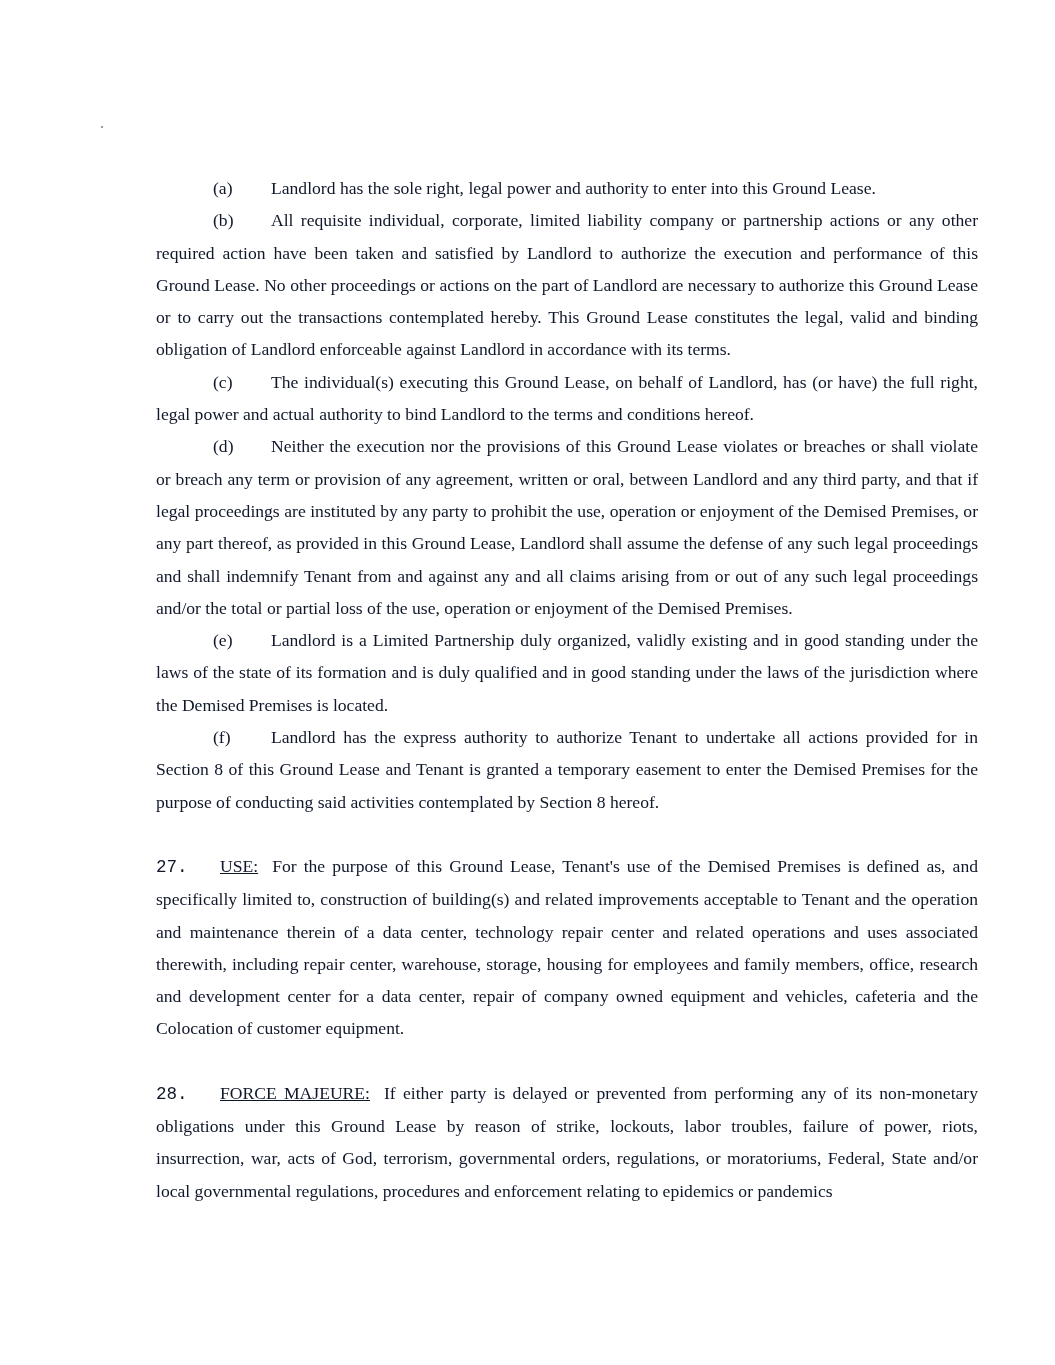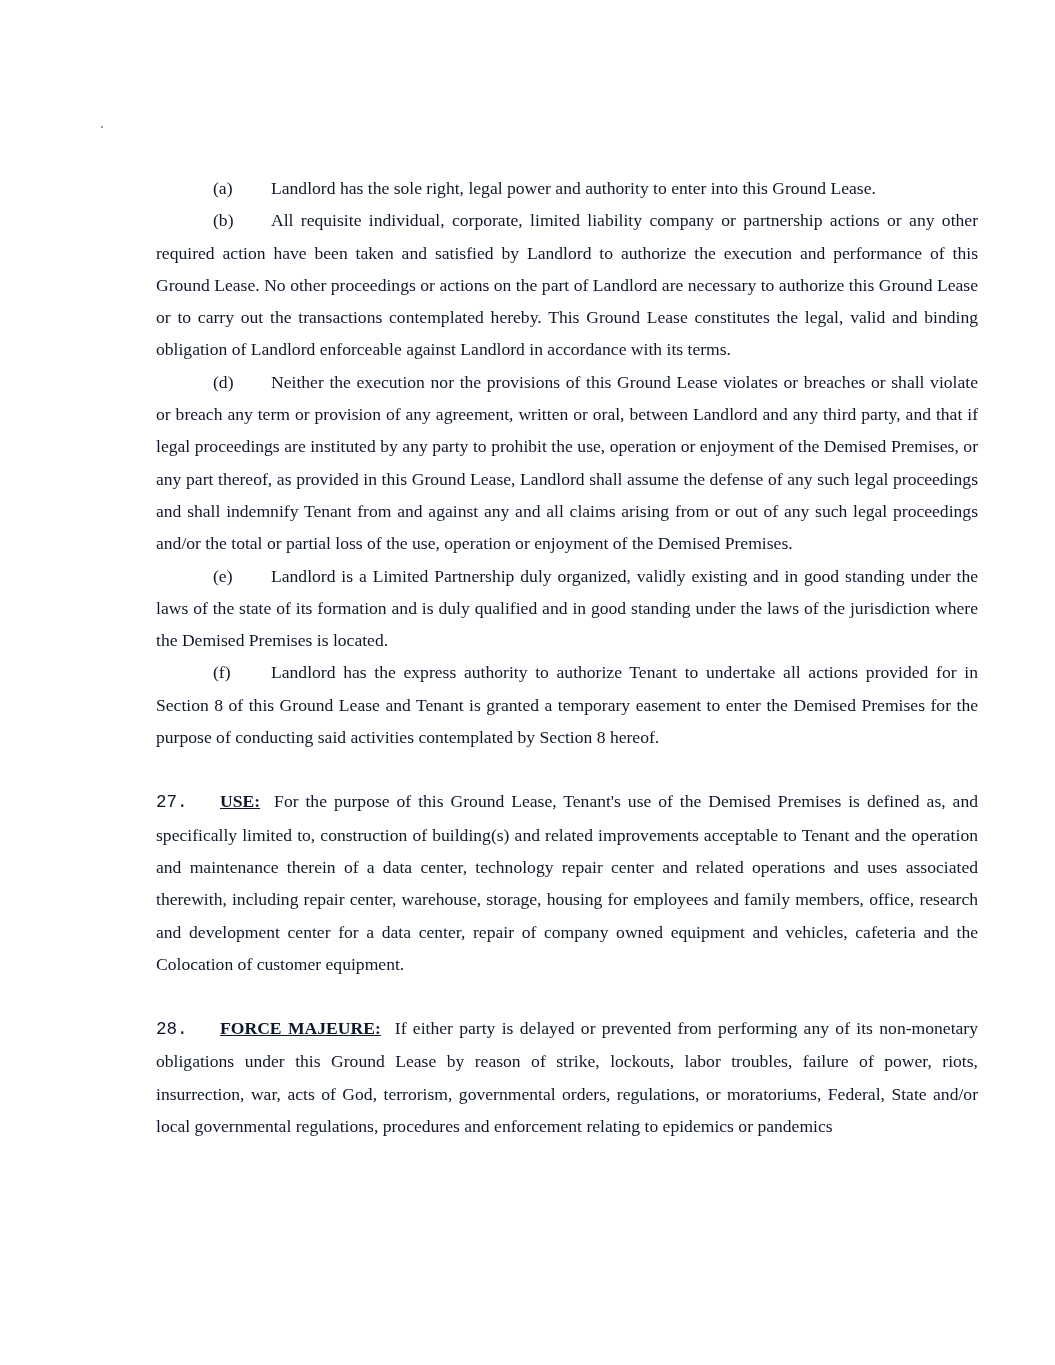--- a/index.html
+++ b/index.html
@@ -10,31 +10,32 @@
     font-size: 17.6px; line-height: 32.3px; color: #0f172a;
     text-align: justify;
     margin-left: 33px;
   }
   .para { margin: 0; text-indent: 57px; }
   .para .label { display: inline-block; width: 58px; text-indent: 0; }
   .para.single { text-align-last: left; }
   .gap { height: 32px; }
   .section { margin: 0; text-indent: 0; }
   .section .num { display: inline-block; width: 64px; font-family: Liberation Mono, monospace; }
-  .section .head { font-weight: bold; text-decoration: underline; margin-right: 14px; }
+  .section .head { font-weight: normal; text-decoration: underline; margin-right: 14px; }
   .dot { position: absolute; left: 101px; top: 126px; width: 2px; height: 2px; background: #999; }
 </style>
 </head>
 <body>
 
 <div class="dot"></div>
 
 <div class="page">
   <p class="para single"><span class="label">(a)</span><span>Landlord has the sole right, legal power and authority to enter into this Ground Lease.</span></p>
   <p class="para"><span class="label">(b)</span><span>All requisite individual, corporate, limited liability company or partnership actions or any other required action have been taken and satisfied by Landlord to authorize the execution and performance of this Ground Lease.  No other proceedings or actions on the part of Landlord are necessary to authorize this Ground Lease or to carry out the transactions contemplated hereby. This Ground Lease constitutes the legal, valid and binding obligation of Landlord enforceable against Landlord in accordance with its terms.</span></p>
+  <p class="para"><span class="label">(c)</span><span>The individual(s) executing this Ground Lease, on behalf of Landlord, has (or have) the full right, legal power and actual authority to bind Landlord to the terms and conditions hereof.</span></p>
   <p class="para"><span class="label">(d)</span><span>Neither the execution nor the provisions of this Ground Lease violates or breaches or shall violate or breach any term or provision of any agreement, written or oral, between Landlord and any third party, and that if legal proceedings are instituted by any party to prohibit the use, operation or enjoyment of the Demised Premises, or any part thereof, as provided in this Ground Lease, Landlord shall assume the defense of any such legal proceedings and shall indemnify Tenant from and against any and all claims arising from or out of any such legal proceedings and/or the total or partial loss of the use, operation or enjoyment of the Demised Premises.</span></p>
   <p class="para"><span class="label">(e)</span><span>Landlord is a Limited Partnership duly organized, validly existing and in good standing under the laws of the state of its formation and is duly qualified and in good standing under the laws of the jurisdiction where the Demised Premises is located.</span></p>
   <p class="para"><span class="label">(f)</span><span>Landlord has the express authority to authorize Tenant to undertake all actions provided for in Section 8 of this Ground Lease and Tenant is granted a temporary easement to enter the Demised Premises for the purpose of conducting said activities contemplated by Section 8 hereof.</span></p>
 
   <div class="gap"></div>
 
   <p class="section"><span class="num">27.</span><span class="head">USE:</span><span>For the purpose of this Ground Lease, Tenant's use of the Demised Premises is defined as, and specifically limited to, construction of building(s) and related improvements acceptable to Tenant and the operation and maintenance therein of a data center, technology repair center and related operations and uses associated therewith, including repair center, warehouse, storage, housing for employees and family members, office, research and development center for a data center, repair of company owned equipment and vehicles, cafeteria and the Colocation of customer equipment.</span></p>
 
   <div class="gap"></div>
 

